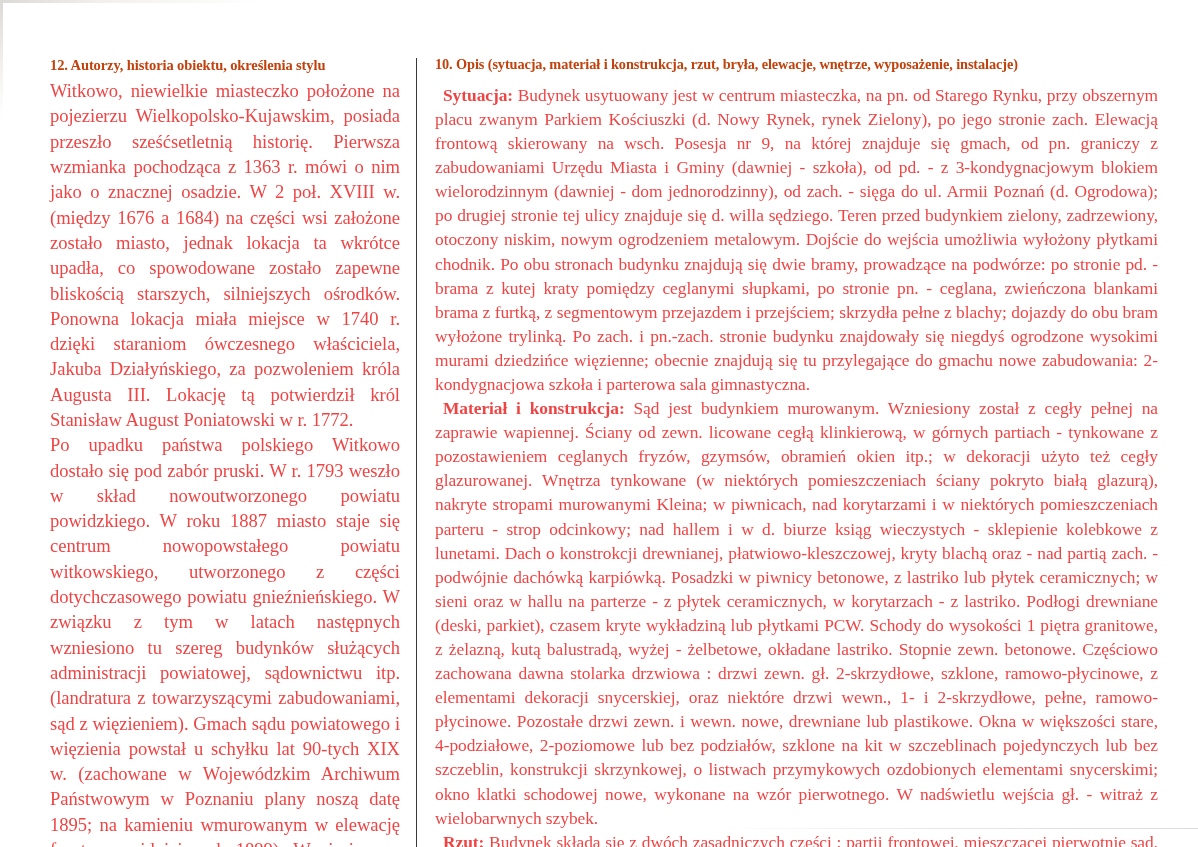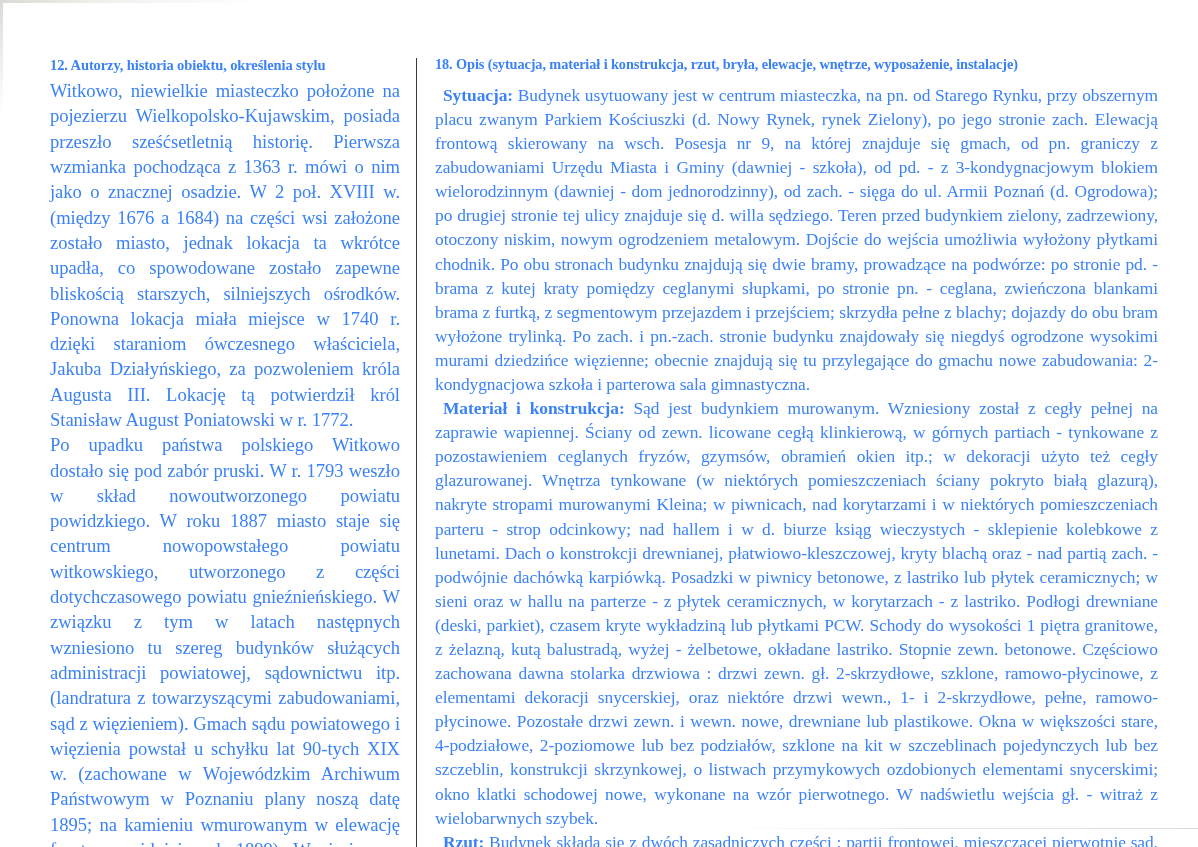--- a/index.html
+++ b/index.html
@@ -74,32 +74,32 @@
     padding-left: 18px;
     box-sizing: border-box;
   }
 
   .section-head {
     font-weight: bold;
     font-size: 14.5px;
     line-height: 1.25;
     letter-spacing: -0.1px;
     margin: 0 0 4px 0;
-    color: #3b82f6;
+    color: #c2410c;
   }
   .col-right .section-head {
     font-size: 14.3px;
     margin-bottom: 9px;
   }
 
   p.body-par {
     margin: 0;
     text-align: justify;
     text-justify: inter-word;
-    color: #3b82f6;
+    color: #ef4444;
   }
 
   .col-left p.body-par {
     font-size: 18.6px;
     line-height: 25.3px;
     letter-spacing: -0.05px;
   }
 
   .col-right p.body-par {
     font-size: 17.4px;
@@ -130,21 +130,21 @@
     <div class="col-left">
       <div class="section-head">12. Autorzy, historia obiektu, określenia stylu</div>
       <p class="body-par">Witkowo, niewielkie miasteczko położone na pojezierzu Wielkopolsko-Kujawskim, posiada przeszło sześćsetletnią historię. Pierwsza wzmianka pochodząca z 1363 r. mówi o nim jako o znacznej osadzie. W 2 poł. XVIII w. (między 1676 a 1684) na części wsi założone zostało miasto, jednak lokacja ta wkrótce upadła, co spowodowane zostało zapewne bliskością starszych, silniejszych ośrodków. Ponowna lokacja miała miejsce w 1740 r. dzięki staraniom ówczesnego właściciela, Jakuba Działyńskiego, za pozwoleniem króla Augusta III. Lokację tą potwierdził król Stanisław August Poniatowski w r. 1772.</p>
       <p class="body-par">Po upadku państwa polskiego Witkowo dostało się pod zabór pruski. W r. 1793 weszło w skład nowoutworzonego powiatu powidzkiego. W roku 1887 miasto staje się centrum nowopowstałego powiatu witkowskiego, utworzonego z części dotychczasowego powiatu gnieźnieńskiego. W związku z tym w latach następnych wzniesiono tu szereg budynków służących administracji powiatowej, sądownictwu itp. (landratura z towarzyszącymi zabudowaniami, sąd z więzieniem). Gmach sądu powiatowego i więzienia powstał u schyłku lat 90-tych XIX w. (zachowane w Wojewódzkim Archiwum Państwowym w Poznaniu plany noszą datę 1895; na kamieniu wmurowanym w elewację frontową widnieje rok 1899). Wzniesiony z użyciem form neogotyckich. Frontową partię budynku zajmował sąd, w partii tylnej znajdowały się cele więzienne. Po odzyskaniu niepodległości gmach dalej służył sądowi powiatowemu; po likwidacji powiatu witkowskiego w 1926 r. mieścił się tu sąd grodzki.</p>
 
     </div>
 
     <div class="divider"></div>
 
     <div class="col-right">
-      <div class="section-head">18. Opis (sytuacja, materiał i konstrukcja, rzut, bryła, elewacje, wnętrze, wyposażenie, instalacje)</div>
+      <div class="section-head">10. Opis (sytuacja, materiał i konstrukcja, rzut, bryła, elewacje, wnętrze, wyposażenie, instalacje)</div>
 
       <p class="body-par"><span class="lead">Sytuacja:</span><span> Budynek usytuowany jest w centrum miasteczka, na pn. od Starego Rynku, przy obszernym placu zwanym Parkiem Kościuszki (d. Nowy Rynek, rynek Zielony), po jego stronie zach. Elewacją frontową skierowany na wsch. Posesja nr 9, na której znajduje się gmach, od pn. graniczy z zabudowaniami Urzędu Miasta i Gminy (dawniej - szkoła), od pd. - z 3-kondygnacjowym blokiem wielorodzinnym (dawniej - dom jednorodzinny), od zach. - sięga do ul. Armii Poznań (d. Ogrodowa); po drugiej stronie tej ulicy znajduje się d. willa sędziego. Teren przed budynkiem zielony, zadrzewiony, otoczony niskim, nowym ogrodzeniem metalowym. Dojście do wejścia umożliwia wyłożony płytkami chodnik. Po obu stronach budynku znajdują się dwie bramy, prowadzące na podwórze: po stronie pd. - brama z kutej kraty pomiędzy ceglanymi słupkami, po stronie pn. - ceglana, zwieńczona blankami brama z furtką, z segmentowym przejazdem i przejściem; skrzydła pełne z blachy; dojazdy do obu bram wyłożone trylinką. Po zach. i pn.-zach. stronie budynku znajdowały się niegdyś ogrodzone wysokimi murami dziedzińce więzienne; obecnie znajdują się tu przylegające do gmachu nowe zabudowania: 2-kondygnacjowa szkoła i parterowa sala gimnastyczna.</span></p>
 
       <p class="body-par gap-par"><span class="lead">Materiał i konstrukcja:</span><span> Sąd jest budynkiem murowanym. Wzniesiony został z cegły pełnej na zaprawie wapiennej. Ściany od zewn. licowane cegłą klinkierową, w górnych partiach - tynkowane z pozostawieniem ceglanych fryzów, gzymsów, obramień okien itp.; w dekoracji użyto też cegły glazurowanej. Wnętrza tynkowane (w niektórych pomieszczeniach ściany pokryto białą glazurą), nakryte stropami murowanymi Kleina; w piwnicach, nad korytarzami i w niektórych pomieszczeniach parteru - strop odcinkowy; nad hallem i w d. biurze ksiąg wieczystych - sklepienie kolebkowe z lunetami. Dach o konstrokcji drewnianej, płatwiowo-kleszczowej, kryty blachą oraz - nad partią zach. - podwójnie dachówką karpiówką. Posadzki w piwnicy betonowe, z lastriko lub płytek ceramicznych; w sieni oraz w hallu na parterze - z płytek ceramicznych, w korytarzach - z lastriko. Podłogi drewniane (deski, parkiet), czasem kryte wykładziną lub płytkami PCW. Schody do wysokości 1 piętra granitowe, z żelazną, kutą balustradą, wyżej - żelbetowe, okładane lastriko. Stopnie zewn. betonowe. Częściowo zachowana dawna stolarka drzwiowa : drzwi zewn. gł. 2-skrzydłowe, szklone, ramowo-płycinowe, z elementami dekoracji snycerskiej, oraz niektóre drzwi wewn., 1- i 2-skrzydłowe, pełne, ramowo-płycinowe. Pozostałe drzwi zewn. i wewn. nowe, drewniane lub plastikowe. Okna w większości stare, 4-podziałowe, 2-poziomowe lub bez podziałów, szklone na kit w szczeblinach pojedynczych lub bez szczeblin, konstrukcji skrzynkowej, o listwach przymykowych ozdobionych elementami snycerskimi; okno klatki schodowej nowe, wykonane na wzór pierwotnego. W nadświetlu wejścia gł. - witraż z wielobarwnych szybek.</span></p>
 
       <p class="body-par gap-par"><span class="lead">Rzut:</span><span> Budynek składa się z dwóch zasadniczych części : partii frontowej, mieszczącej pierwotnie sąd, oraz usytuowanej na zach. części parceli partii tylnej, gdzie znajdowało się więzienie; pomiędzy</span></p>
     </div>
 
   </div>
 </div>

